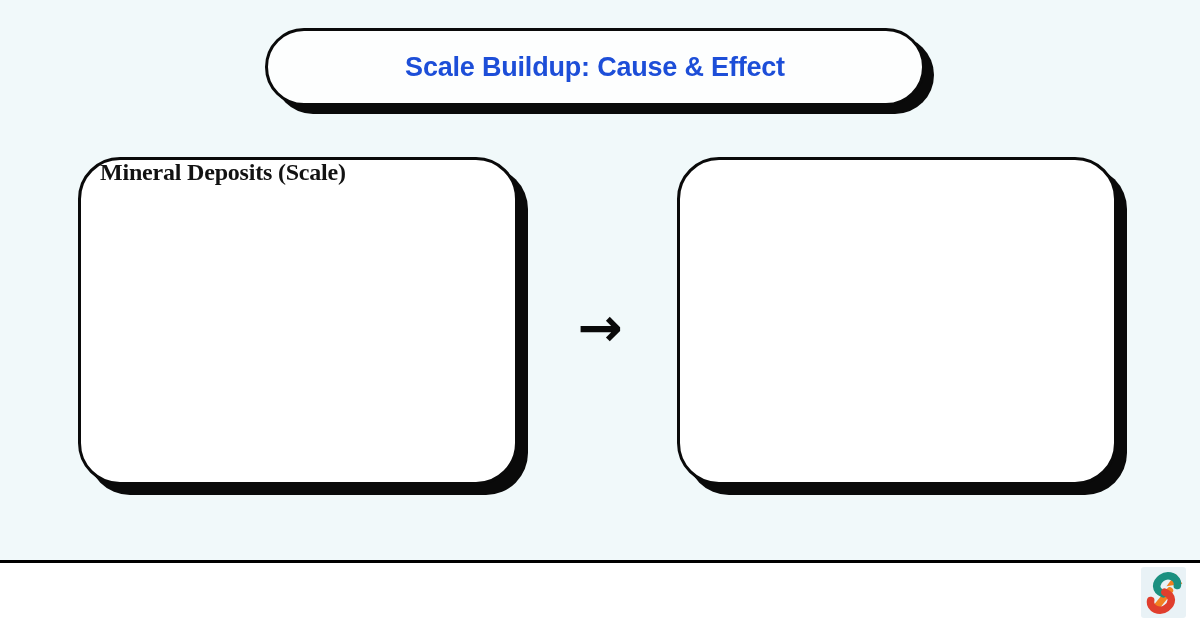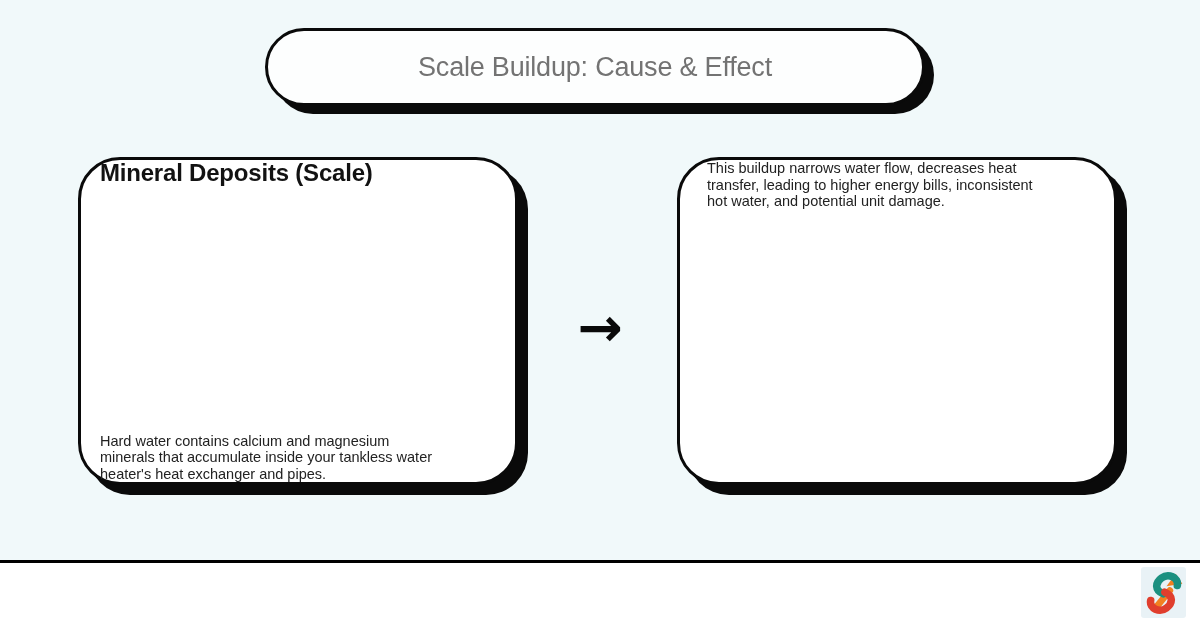--- a/index.html
+++ b/index.html
@@ -21,36 +21,37 @@
     background: #fdfefe;
     border: 3px solid #0a0a0a;
     border-radius: 40px;
     box-shadow: 9px 8px 0 #0a0a0a;
     display: flex;
     align-items: center;
     justify-content: center;
   }
   .banner-title {
     font-size: 27px;
-    font-weight: normal;
-    color: #737373;
+    font-weight: bold;
+    color: #1d4ed8;
     letter-spacing: -0.2px;
   }
   .card {
     position: absolute;
     top: 157px;
     width: 440px;
     height: 328px;
     background: #ffffff;
     border: 3px solid #0a0a0a;
     border-radius: 42px;
     box-shadow: 10px 10px 0 #0a0a0a;
     display: flex;
     flex-direction: column;
-    justify-content: space-between;
+    justify-content: flex-start;
+    font-family: Liberation Serif, serif;
   }
   .card-left  { left: 78px;  padding: 0 28px 0 19px; }
   .card-right { left: 677px; padding: 0 26px 0 27px; }
   .card-heading {
     margin: 0 0 13px 0;
     font-size: 24px;
     line-height: 1.08;
     font-weight: bold;
     color: #121212;
     white-space: pre-line;
@@ -112,31 +113,25 @@
 <body>
 
 <div class="canvas">
 
   <div class="banner">
     <span class="banner-title">Scale Buildup: Cause &amp; Effect</span>
   </div>
 
   <div class="card card-left">
     <h2 class="card-heading">Mineral Deposits (Scale)</h2>
-    <p class="card-body">Hard water contains calcium and magnesium
-minerals that accumulate inside your tankless water
-heater's heat exchanger and pipes.</p>
   </div>
 
   <div class="arrow">→</div>
 
   <div class="card card-right">
-    <p class="card-body">This buildup narrows water flow, decreases heat
-transfer, leading to higher energy bills, inconsistent
-hot water, and potential unit damage.</p>
   </div>
 
   <div class="divider"></div>
 
   <div class="footer">
     <div class="logo">
       <svg viewBox="0 0 48 52" xmlns="http://www.w3.org/2000/svg" aria-hidden="true">
 
         <path d="M13 45 L31 23" stroke="#f28021" stroke-width="8" stroke-linecap="round" fill="none"></path>
 

